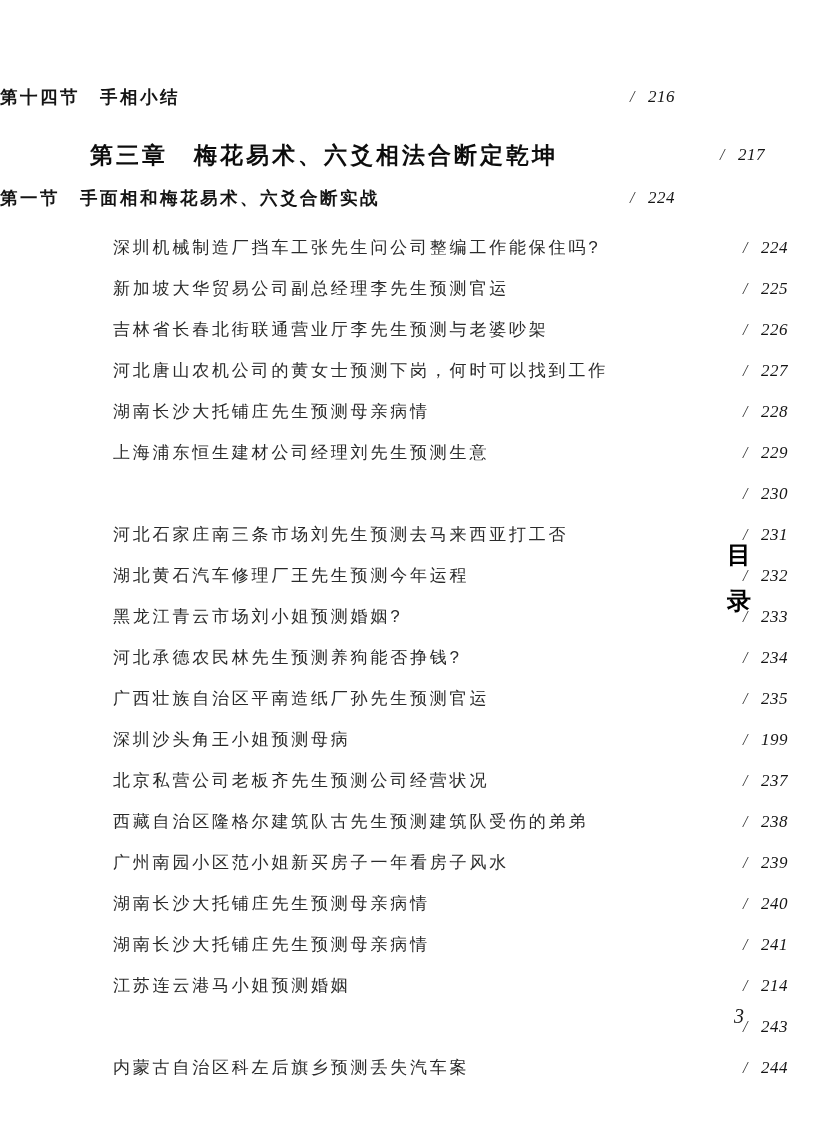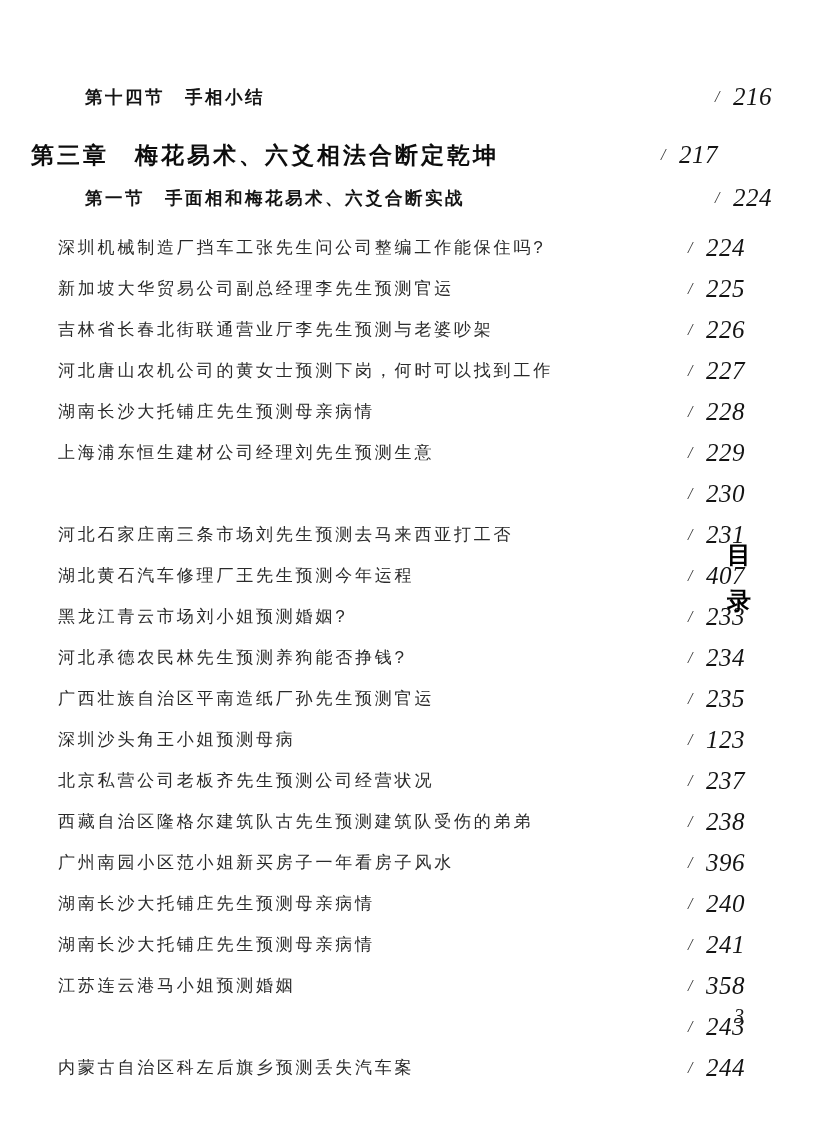--- a/index.html
+++ b/index.html
@@ -27,43 +27,42 @@
     right: 0;
   }
   .row {
     position: relative;
     white-space: nowrap;
   }
   .row .title {
     display: inline-block;
   }
   .row.section {
-    margin-left: 85px;
     font-size: 17.5px;
     font-weight: bold;
     letter-spacing: 2.5px;
     color: #141414;
     height: 22px;
     line-height: 22px;
   }
   .row.chapter {
-    margin-left: 31px;
+    margin-left: 90px;
     margin-top: 32px;
     font-size: 23px;
     font-weight: bold;
     letter-spacing: 3px;
     color: #0d0d0d;
     height: 30px;
     line-height: 30px;
   }
   .row.chapter + .row.section {
     margin-top: 17px;
   }
   .row.entry {
-    margin-left: 58px;
+    margin-left: 113px;
     font-size: 17px;
     font-weight: normal;
     letter-spacing: 2.8px;
     color: #2a2a2a;
     height: 23px;
     line-height: 23px;
     margin-top: 18px;
   }
   .row.section + .row.entry {
     margin-top: 27px;
@@ -80,21 +79,21 @@
     font-style: italic;
     font-weight: normal;
     letter-spacing: 0.5px;
     color: #141414;
   }
   .pageref .slash {
     font-size: 16px;
     color: #333;
   }
   .pageref .num {
-    font-size: 25px;
+    font-size: 17px;
   }
   .side-label {
     position: absolute;
     left: 725px;
     top: 542px;
     width: 28px;
     text-align: center;
     font-weight: bold;
     font-size: 24px;
     line-height: 26px;
@@ -195,21 +194,21 @@
       <span class="title">河北石家庄南三条市场刘先生预测去马来西亚打工否</span>
       <span class="pageref">
         <span class="slash">/</span>
         <span class="num">231</span>
       </span>
     </div>
       <div class="row entry">
       <span class="title">湖北黄石汽车修理厂王先生预测今年运程</span>
       <span class="pageref">
         <span class="slash">/</span>
-        <span class="num">407</span>
+        <span class="num">232</span>
       </span>
     </div>
       <div class="row entry">
       <span class="title">黑龙江青云市场刘小姐预测婚姻?</span>
       <span class="pageref">
         <span class="slash">/</span>
         <span class="num">233</span>
       </span>
     </div>
       <div class="row entry">
@@ -223,63 +222,63 @@
       <span class="title">广西壮族自治区平南造纸厂孙先生预测官运</span>
       <span class="pageref">
         <span class="slash">/</span>
         <span class="num">235</span>
       </span>
     </div>
       <div class="row entry">
       <span class="title">深圳沙头角王小姐预测母病</span>
       <span class="pageref">
         <span class="slash">/</span>
-        <span class="num">123</span>
+        <span class="num">199</span>
       </span>
     </div>
       <div class="row entry">
       <span class="title">北京私营公司老板齐先生预测公司经营状况</span>
       <span class="pageref">
         <span class="slash">/</span>
         <span class="num">237</span>
       </span>
     </div>
       <div class="row entry">
       <span class="title">西藏自治区隆格尔建筑队古先生预测建筑队受伤的弟弟</span>
       <span class="pageref">
         <span class="slash">/</span>
         <span class="num">238</span>
       </span>
     </div>
       <div class="row entry">
       <span class="title">广州南园小区范小姐新买房子一年看房子风水</span>
       <span class="pageref">
         <span class="slash">/</span>
-        <span class="num">396</span>
+        <span class="num">239</span>
       </span>
     </div>
       <div class="row entry">
       <span class="title">湖南长沙大托铺庄先生预测母亲病情</span>
       <span class="pageref">
         <span class="slash">/</span>
         <span class="num">240</span>
       </span>
     </div>
       <div class="row entry">
       <span class="title">湖南长沙大托铺庄先生预测母亲病情</span>
       <span class="pageref">
         <span class="slash">/</span>
         <span class="num">241</span>
       </span>
     </div>
       <div class="row entry">
       <span class="title">江苏连云港马小姐预测婚姻</span>
       <span class="pageref">
         <span class="slash">/</span>
-        <span class="num">358</span>
+        <span class="num">214</span>
       </span>
     </div>
       <div class="row entry">
       <span class="pageref">
         <span class="slash">/</span>
         <span class="num">243</span>
       </span>
     </div>
       <div class="row entry">
       <span class="title">内蒙古自治区科左后旗乡预测丢失汽车案</span>

